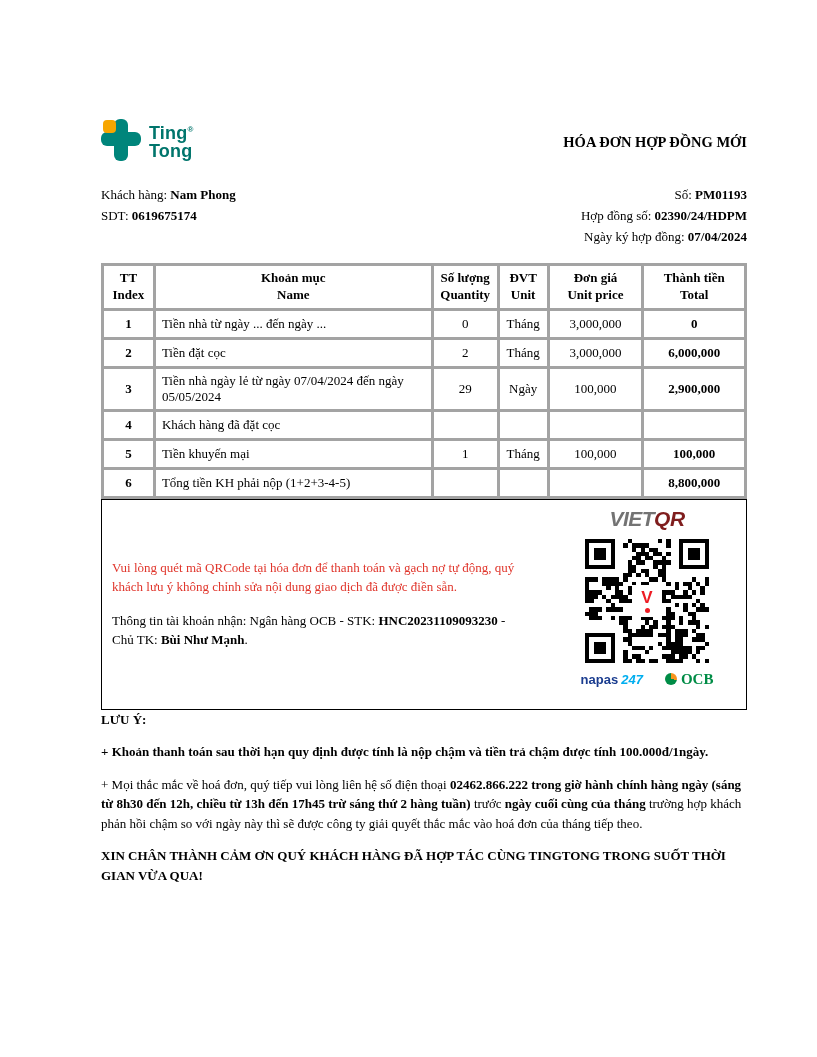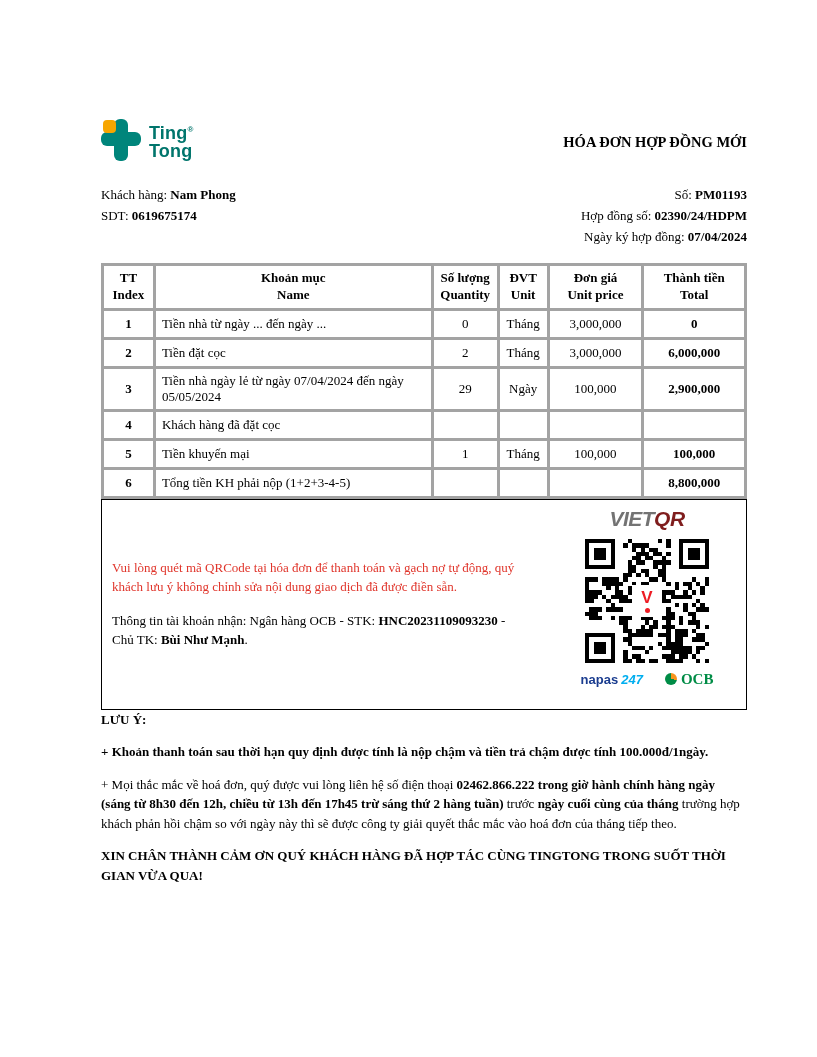--- a/index.html
+++ b/index.html
@@ -572,17 +572,17 @@
             <span class="ocb-mark"></span>
             <span>OCB</span>
           </span>
       </div>
     </div>
   </div>
 
   <div class="footer">
     <p class="f-bold">LƯU Ý:</p>
     <p class="f-bold">+ Khoản thanh toán sau thời hạn quy định được tính là nộp chậm và tiền trả chậm được tính 100.000đ/1ngày.</p>
-    <p><span>+ Mọi thắc mắc về hoá đơn, quý được vui lòng liên hệ số điện thoại </span><b>02462.866.222 trong giờ hành chính hàng ngày (sáng từ 8h30 đến 12h, chiều từ 13h đến 17h45 trừ sáng thứ 2 hàng tuần)</b><span> trước </span><b>ngày cuối cùng của tháng</b><span> trường hợp khách phản hồi chậm so với ngày này thì sẽ được công ty giải quyết thắc mắc vào hoá đơn của tháng tiếp theo.</span></p>
+    <p><span>+ Mọi thắc mắc về hoá đơn, quý tiếp vui lòng liên hệ số điện thoại </span><b>02462.866.222 trong giờ hành chính hàng ngày (sáng từ 8h30 đến 12h, chiều từ 13h đến 17h45 trừ sáng thứ 2 hàng tuần)</b><span> trước </span><b>ngày cuối cùng của tháng</b><span> trường hợp khách phản hồi chậm so với ngày này thì sẽ được công ty giải quyết thắc mắc vào hoá đơn của tháng tiếp theo.</span></p>
     <p class="f-bold">XIN CHÂN THÀNH CẢM ƠN QUÝ KHÁCH HÀNG ĐÃ HỢP TÁC CÙNG TINGTONG TRONG SUỐT THỜI GIAN VỪA QUA!</p>
   </div>
 
 </div>
 
 </body></html>

